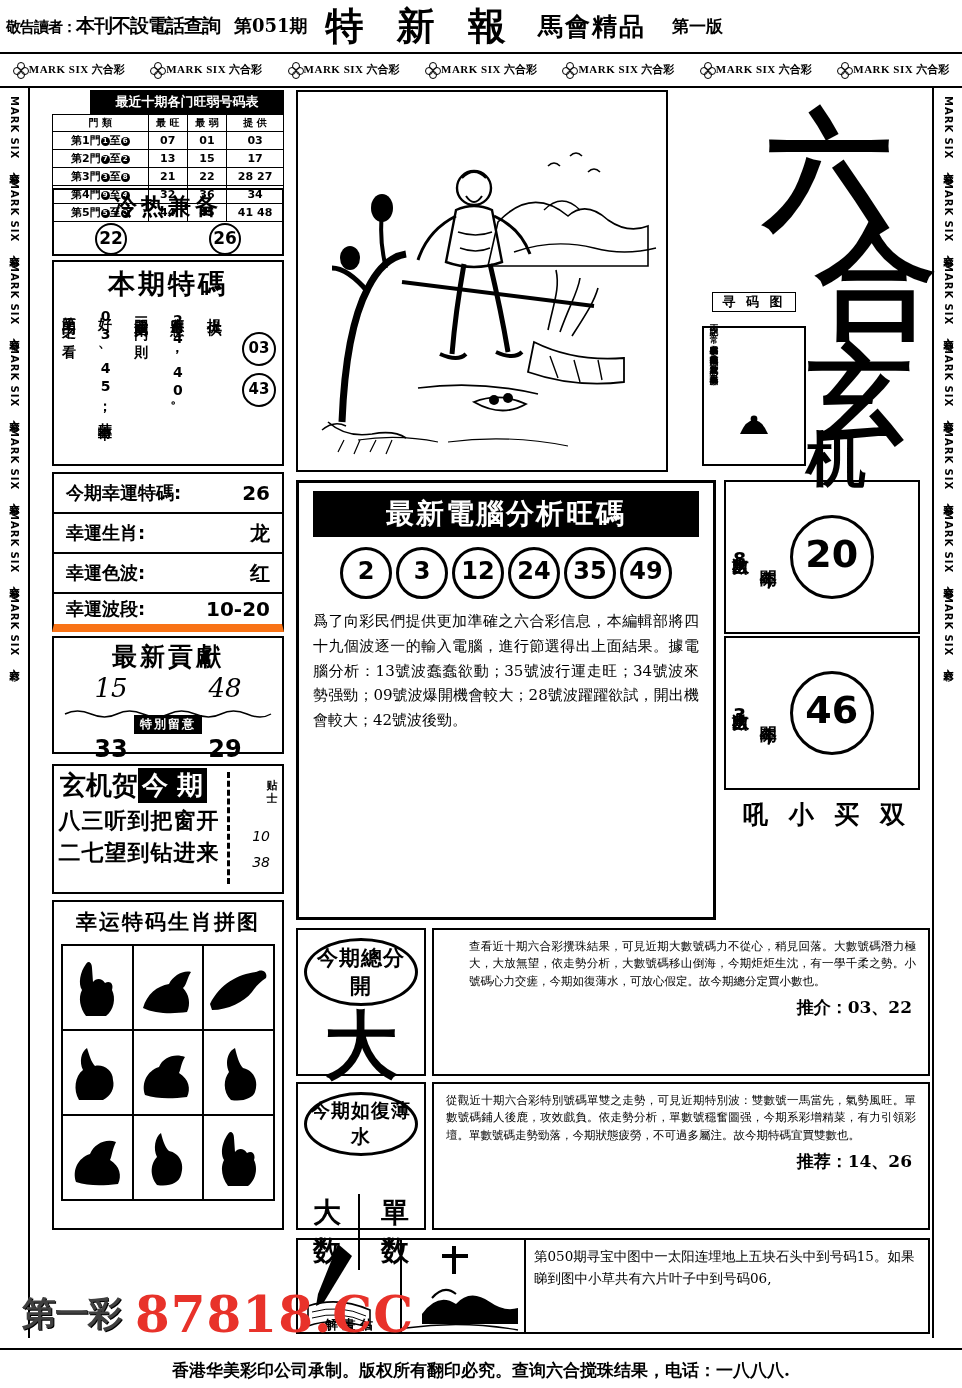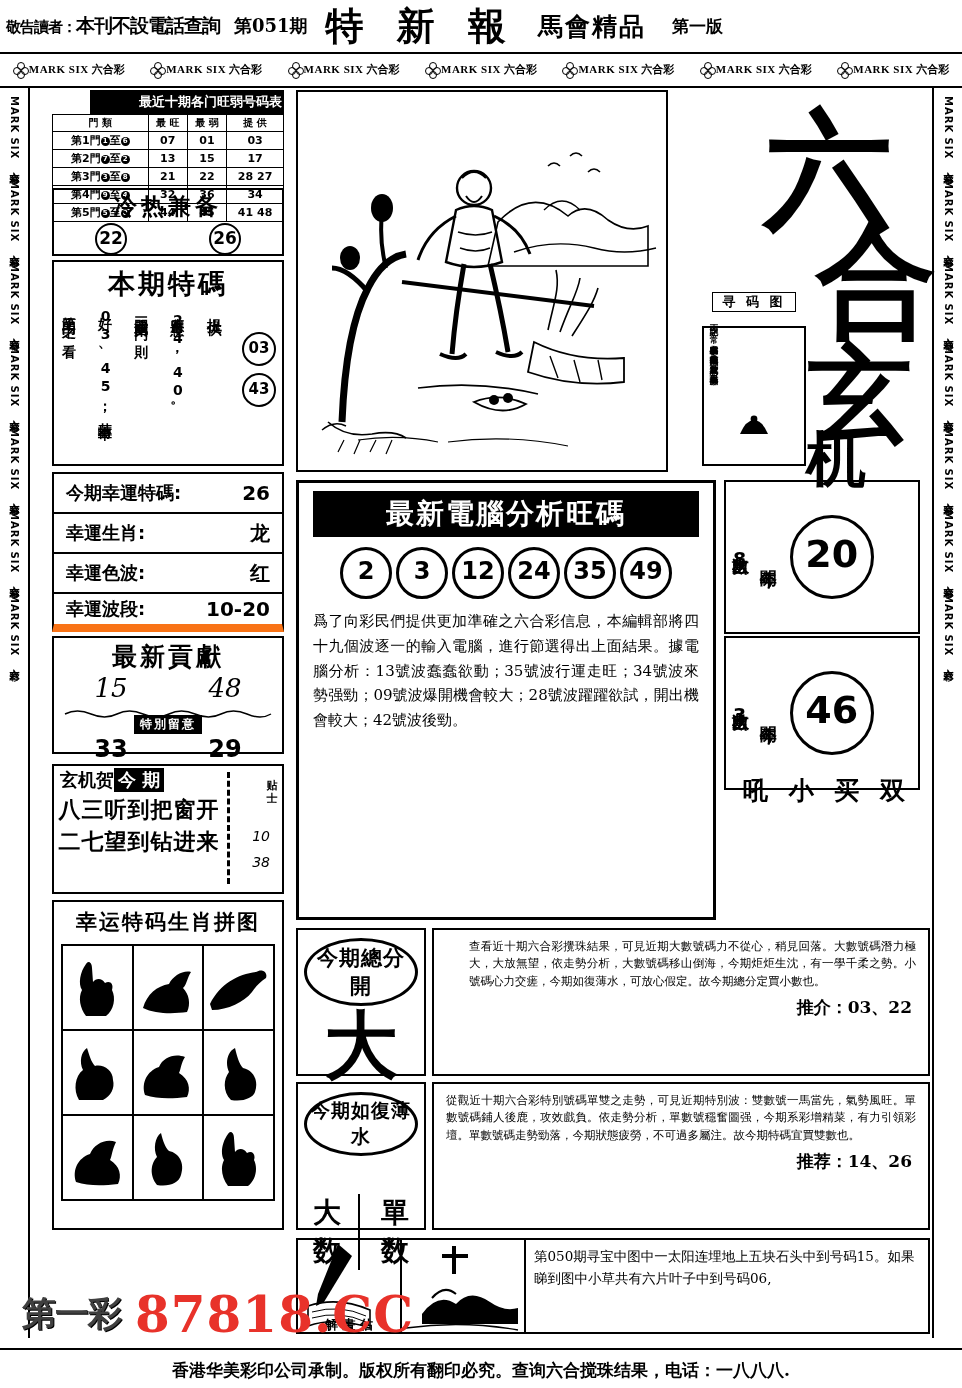--- a/index.html
+++ b/index.html
@@ -33,21 +33,21 @@
   .rail.r{right:0;border-left:2px solid #000;}
   .railtxt{writing-mode:vertical-rl;text-orientation:mixed;font-size:10px;font-weight:bold;margin:6px auto;letter-spacing:1px;}
   .railwrap{display:flex;flex-direction:column;align-items:center;padding-top:4px;}
 
   
   .content{position:absolute;left:30px;top:88px;width:900px;height:1248px;}
   .cn{font-family:"DejaVu Serif","Liberation Serif",serif;}
 
   
   .tbl{position:absolute;left:22px;top:2px;width:232px;}
-  .tbl .cap{border:2px solid #000;background:#000;color:#fff;font-size:13px;font-weight:bold;text-align:right;padding:1px 0;margin-left:38px;}
+  .tbl .cap{border:2px solid #000;background:#000;color:#fff;font-size:13px;font-weight:bold;text-align:center;padding:1px 0;margin-left:38px;}
   .tbl table{border-collapse:collapse;width:100%;font-size:11px;}
   .tbl td,.tbl th{border:1px solid #000;text-align:center;padding:1px 0;font-weight:bold;}
   .tbl th{font-size:10px;}
   .ball-s{display:inline-block;width:9px;height:9px;line-height:9px;border-radius:50%;background:#000;color:#fff;font-size:7px;text-align:center;vertical-align:1px;}
 
   
   .lr{position:absolute;left:22px;top:100px;width:232px;height:68px;border:2px solid #000;box-sizing:border-box;text-align:center;}
   .lr .t{font-size:23px;font-weight:bold;letter-spacing:4px;margin-top:1px;}
   .lr .nums{display:flex;justify-content:space-around;margin-top:1px;}
   .circ{border:2px solid #000;border-radius:50%;display:inline-block;text-align:center;font-weight:bold;}
@@ -71,21 +71,21 @@
   
   .contrib{position:absolute;left:22px;top:548px;width:232px;height:118px;border:2px solid #000;box-sizing:border-box;text-align:center;}
   .contrib .h{font-size:25px;font-weight:bold;letter-spacing:3px;margin-top:2px;}
   .contrib .two{display:flex;justify-content:space-around;font-size:26px;font-style:italic;font-family:"DejaVu Serif",serif;}
   .contrib .wave{height:10px;}
   .contrib .sp{display:inline-block;background:#000;color:#fff;font-size:12px;font-weight:bold;padding:1px 6px;letter-spacing:2px;}
   .contrib .two2{display:flex;justify-content:space-around;font-size:24px;font-weight:bold;margin-top:1px;}
 
   
   .xj{position:absolute;left:22px;top:676px;width:232px;height:130px;border:2px solid #000;box-sizing:border-box;}
-  .xj .hd{display:flex;align-items:center;font-size:18px;font-weight:bold;padding:2px 4px 0 6px;}
+  .xj .hd{display:flex;align-items:center;font-size:26px;font-weight:bold;padding:2px 4px 0 6px;}
   .xj .hd .inv{background:#000;color:#fff;padding:0 4px;}
   .xj .p{font-size:22px;font-weight:bold;text-align:center;letter-spacing:1px;line-height:1.25;margin-top:4px;}
   .xj .side{position:absolute;right:4px;top:4px;font-size:11px;writing-mode:vertical-rl;text-orientation:upright;font-weight:bold;}
   .xj .dash{position:absolute;right:52px;top:6px;height:112px;border-left:3px dashed #000;}
   .xj .sn{position:absolute;right:12px;font-size:14px;font-style:italic;}
 
   
   .sx{position:absolute;left:22px;top:812px;width:232px;height:330px;border:2px solid #000;box-sizing:border-box;}
   .sx .h{font-size:21px;font-weight:bold;text-align:center;letter-spacing:2px;margin-top:6px;}
   .sxgrid{display:grid;grid-template-columns:repeat(3,1fr);grid-template-rows:repeat(3,1fr);width:212px;height:255px;margin:8px auto 0;border:1.5px solid #000;}
@@ -109,21 +109,21 @@
   .ca p{font-size:15px;line-height:1.65;margin:10px 14px 0 14px;text-align:justify;font-family:"DejaVu Serif","Liberation Serif",serif;}
 
   
   .stat{position:absolute;width:196px;height:154px;border:2px solid #000;box-sizing:border-box;display:flex;align-items:center;}
   .stat .lbl{writing-mode:vertical-rl;text-orientation:upright;font-size:17px;font-weight:bold;line-height:1.1;margin-left:6px;}
   .stat .cnt{writing-mode:vertical-rl;text-orientation:upright;font-size:17px;font-weight:bold;margin-left:4px;}
   .stat .bignum{border:3px solid #000;border-radius:50%;width:78px;height:78px;line-height:72px;text-align:center;font-size:38px;font-weight:bold;margin-left:12px;}
   .stat .col{display:flex;flex-direction:column;align-items:center;}
 
   
-  .hx{position:absolute;left:694px;top:680px;width:206px;height:44px;display:flex;align-items:center;justify-content:center;font-size:25px;font-weight:bold;letter-spacing:6px;}
+  .hx{position:absolute;left:694px;top:704px;width:206px;height:44px;display:flex;align-items:center;justify-content:center;font-size:25px;font-weight:bold;letter-spacing:6px;}
 
   
   .ov{position:absolute;left:266px;top:840px;width:130px;height:148px;border:2px solid #000;box-sizing:border-box;text-align:center;}
   .ovl{border:3px solid #000;border-radius:50%;font-size:21px;font-weight:bold;padding:3px 0;margin:8px 6px 0;letter-spacing:1px;}
   .bigda{font-size:74px;font-weight:bold;line-height:1;margin-top:2px;font-family:"DejaVu Serif",serif;}
 
   .ov2{position:absolute;left:266px;top:994px;width:130px;height:148px;border:2px solid #000;box-sizing:border-box;text-align:center;}
   .twocol{display:flex;justify-content:center;margin-top:4px;}
   .twocol div{font-size:28px;font-weight:bold;padding:0 2px;}
   .twocol .sep{border-left:2px solid #000;margin:0 2px;}

